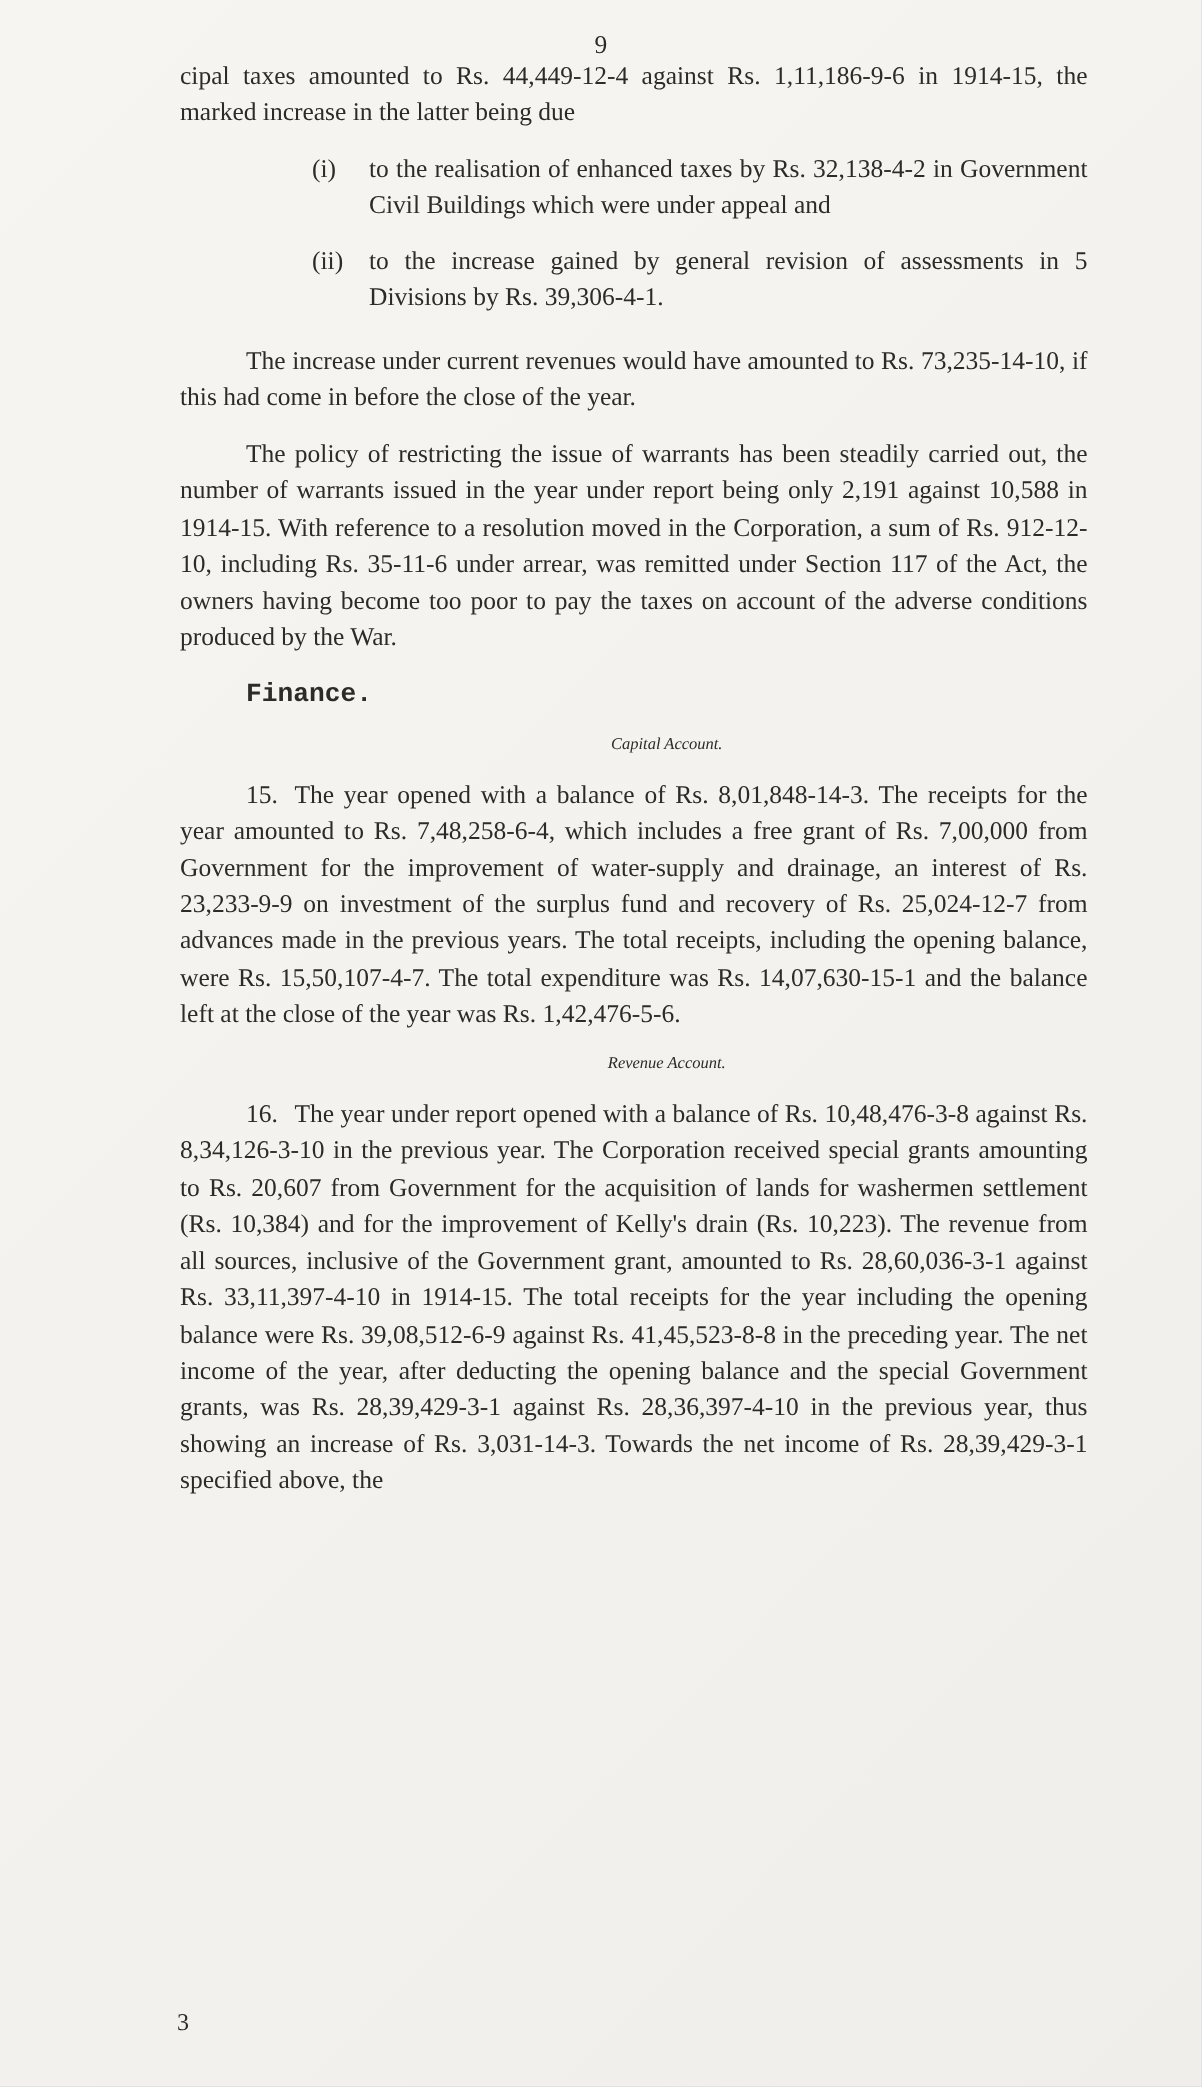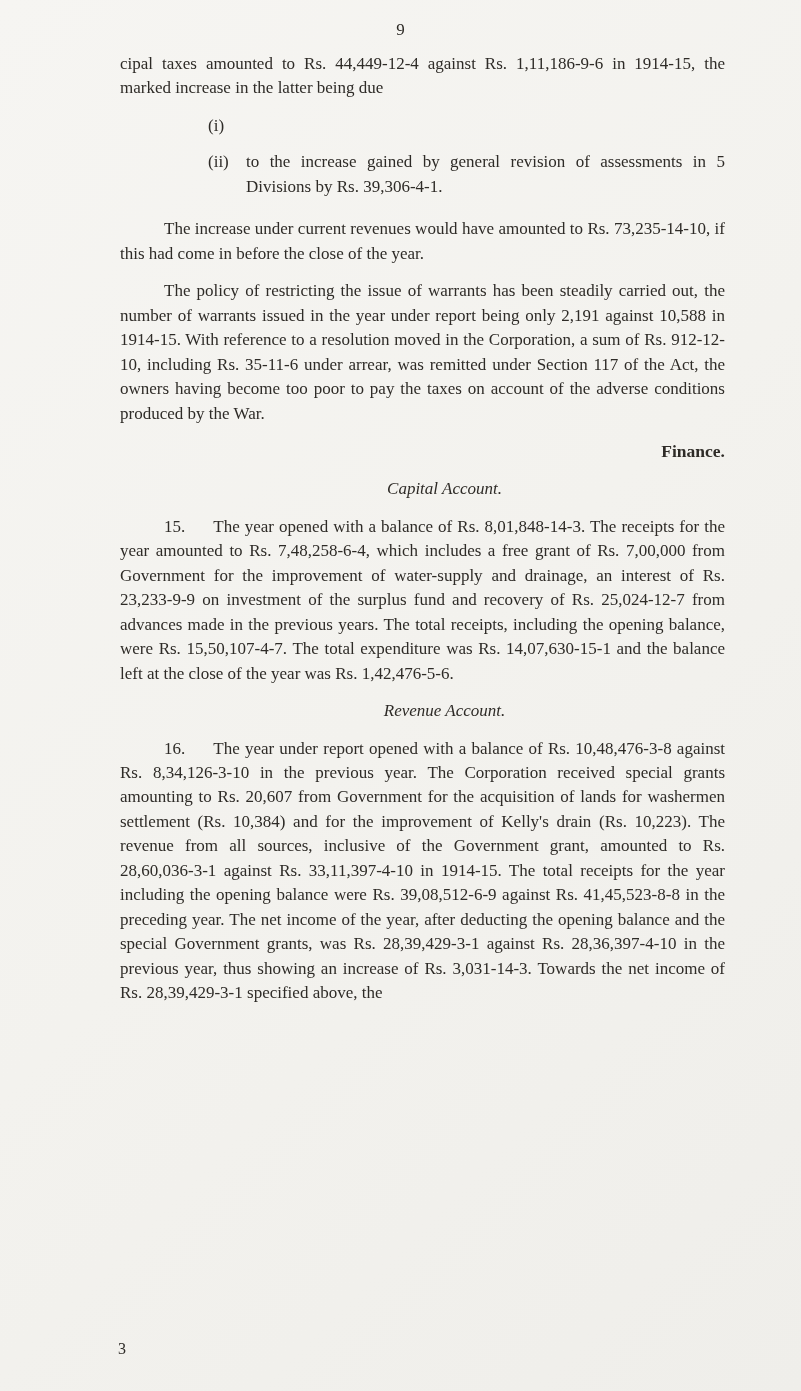--- a/index.html
+++ b/index.html
@@ -21,21 +21,21 @@
     position: absolute;
     top: 20px;
     left: 0;
     right: 0;
     text-align: center;
     font-size: 17px;
   }
 
   .text-block {
     position: absolute;
-    top: 52px;
+    top: 39px;
     left: 120px;
     right: 76px;
     font-size: 17px;
     line-height: 1.44;
     text-align: justify;
   }
 
   p.para {
     margin: 0 0 13px 0;
     text-indent: 44px;
@@ -45,35 +45,36 @@
   .sub-list { margin: 4px 0 18px 0; }
   .list-item {
     display: flex;
     padding-left: 88px;
     margin-bottom: 12px;
   }
   .list-label { flex: 0 0 38px; }
   .list-text { flex: 1; text-align: justify; }
 
   .heading-finance {
-    text-align: right;
+    text-align: left;
     font-weight: 700;
     font-size: 17.5px;
     margin: 24px 0 10px 0;
     text-indent: 0;
+    font-family: Liberation Mono, monospace;
   }
   .heading-account {
     text-align: center;
     font-style: italic;
-    font-size: 17px;
+    font-size: 11px;
     margin: 12px 0 14px 0;
     text-indent: 0;
   }
 
-  .para-num { margin-right: 28px; }
+  .para-num { margin-right: 11px; }
 
   .sig-mark {
     position: absolute;
     left: 118px;
     top: 1340px;
     font-size: 16px;
   }
 </style>
 </head>
 <body>
@@ -82,20 +83,21 @@
 
   <div class="page-number">9</div>
 
   <div class="text-block">
 
     <p class="para continuation">cipal taxes amounted to Rs. 44,449-12-4 against Rs. 1,11,186-9-6 in 1914-15, the marked increase in the latter being due</p>
 
     <div class="sub-list">
       <div class="list-item">
         <span class="list-label">(i)</span>
+        <span class="list-text">to the realisation of enhanced taxes by Rs. 32,138-4-2 in Government Civil Buildings which were under appeal and</span>
       </div>
       <div class="list-item">
         <span class="list-label">(ii)</span>
         <span class="list-text">to the increase gained by general revision of assessments in 5 Divisions by Rs. 39,306-4-1.</span>
       </div>
     </div>
 
 
 
     <p class="para">The increase under current revenues would have amounted to Rs. 73,235-14-10, if this had come in before the close of the year.</p>

